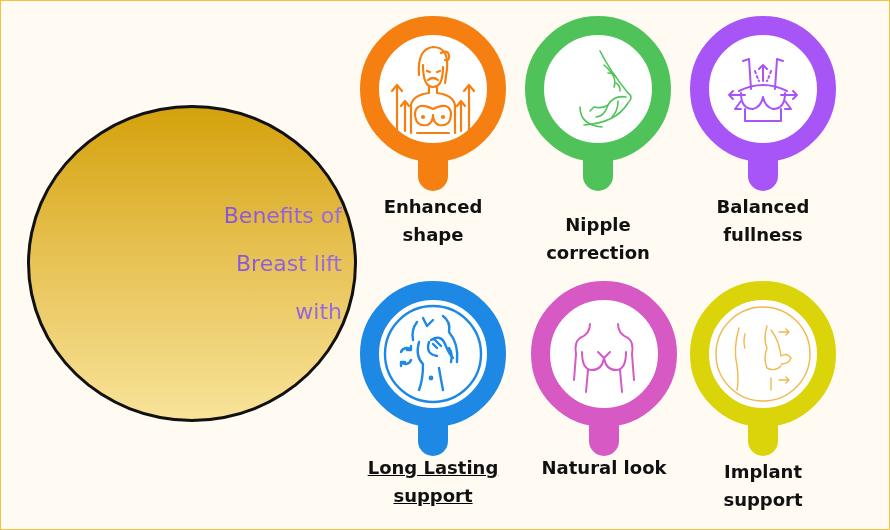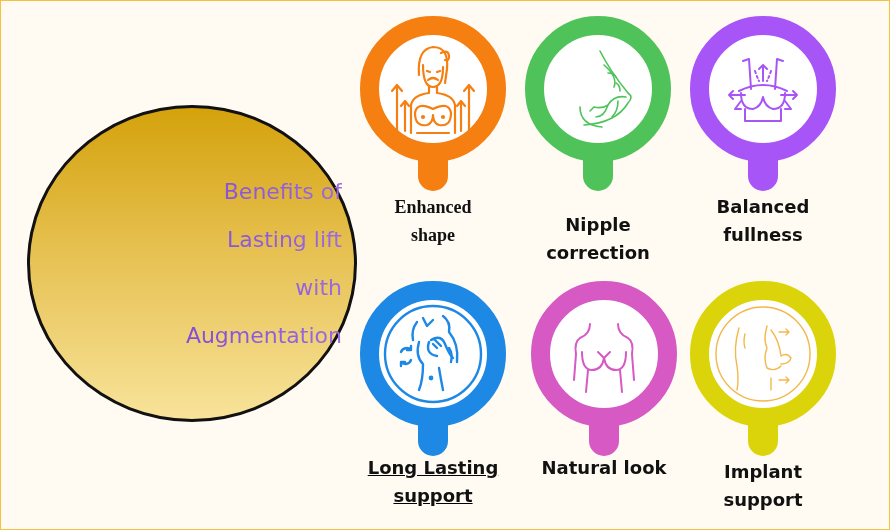--- a/index.html
+++ b/index.html
@@ -17,27 +17,26 @@
     .label { font-weight:bold; font-size:18px; line-height:28px; color:#111; margin-top:2px; }
   </style>
 </head>
 <body>
 
 <div class="frame"></div>
 
 <div class="center">
   <div class="center-title">
     <div>Benefits of</div>
-    <div>Lasting lift</div>
+    <div>Breast lift</div>
     <div>with</div>
-    <div>Augmentation</div>
   </div>
 </div>
 
-<div class="badge" style="left:358px; top:16px;font-family:Liberation Serif, serif;">
+<div class="badge" style="left:358px; top:16px;">
   <div class="pin">
     <div class="stem" style="background:#f57f11;"></div>
     <div class="ring" style="border-color:#f57f11;"></div>
     <svg class="icon" viewBox="0 0 108 108" fill="none" stroke="#f57f11" stroke-width="2.2" stroke-linecap="round" stroke-linejoin="round">
       <path d="M40 40 Q38 14 54 12 Q70 12 68 34 L66 48"></path>
       <path d="M62 18 Q70 14 70 22 Q70 26 66 25"></path>
       <path d="M44 30 Q44 52 54 52 Q64 52 64 32"></path>
       <path d="M48 36 L51 37 M58 37 L61 36 M49 45 Q54 41 59 45"></path>
       <path d="M50 52 L50 58 Q34 60 32 70 L32 98 M58 52 L58 58 Q74 60 76 70 L76 98"></path>
       <path d="M36 78 Q36 92 48 90 Q54 88 54 80 Q54 88 60 90 Q72 92 72 78 Q70 66 54 74 Q38 66 36 78"></path>

